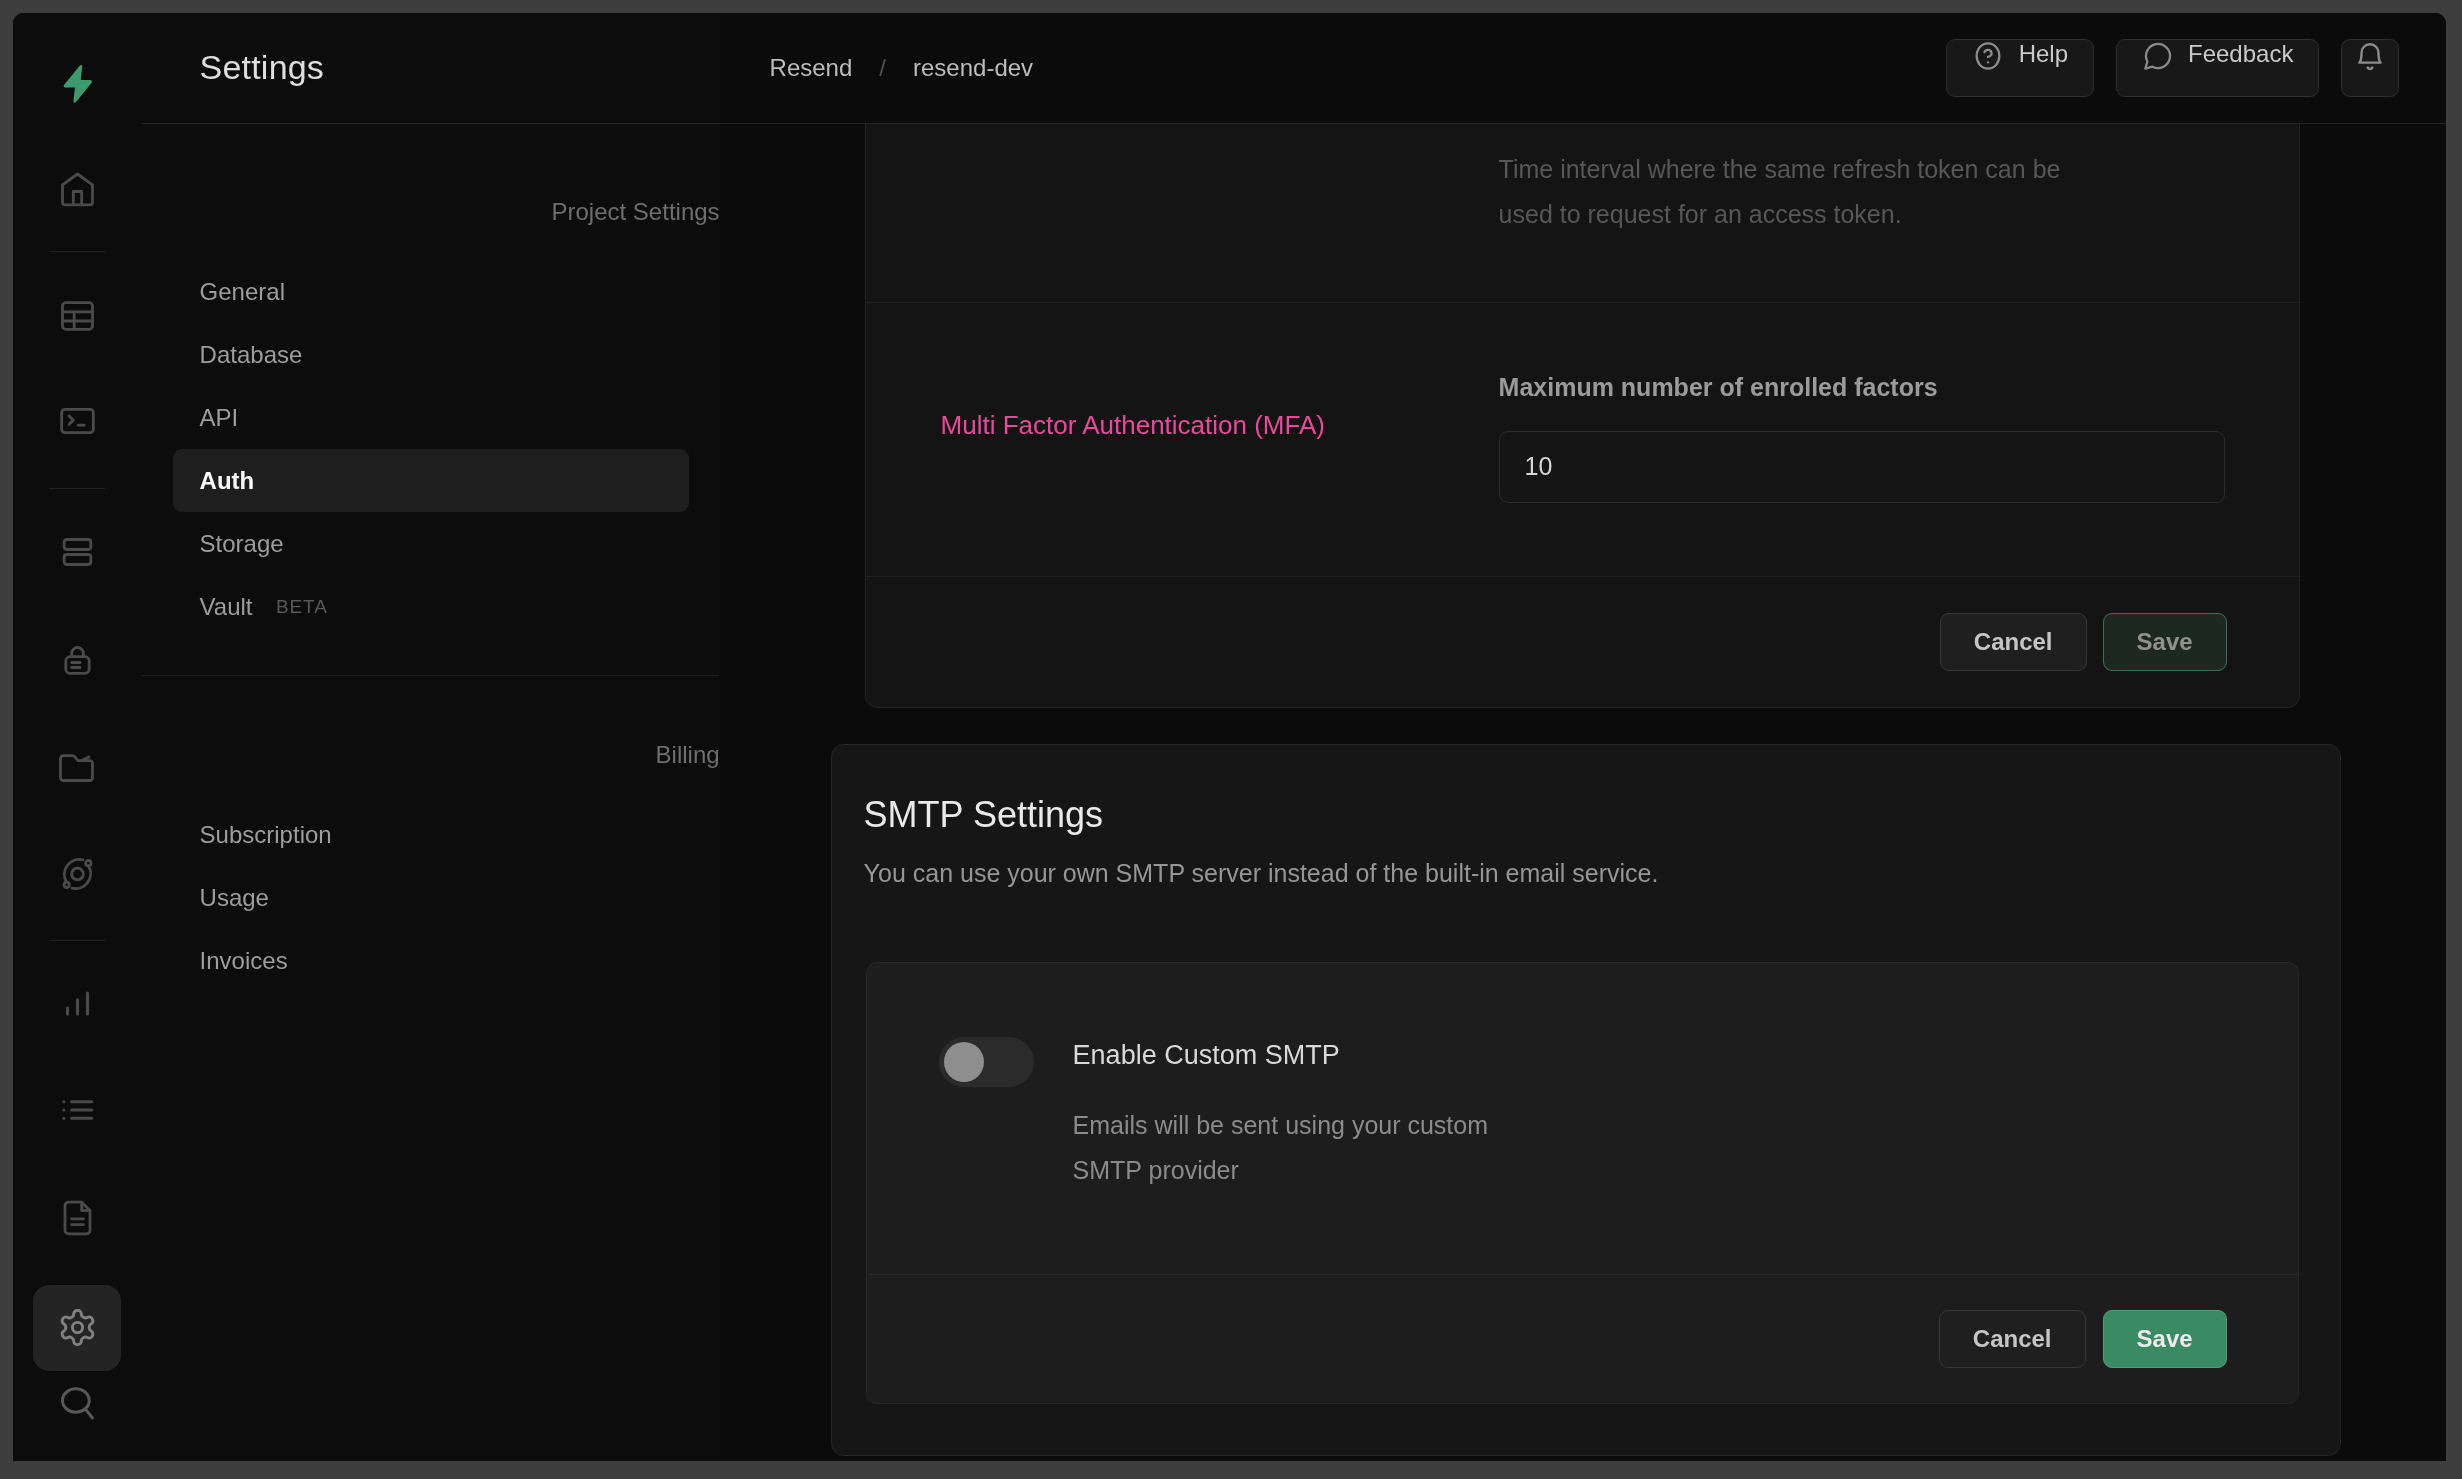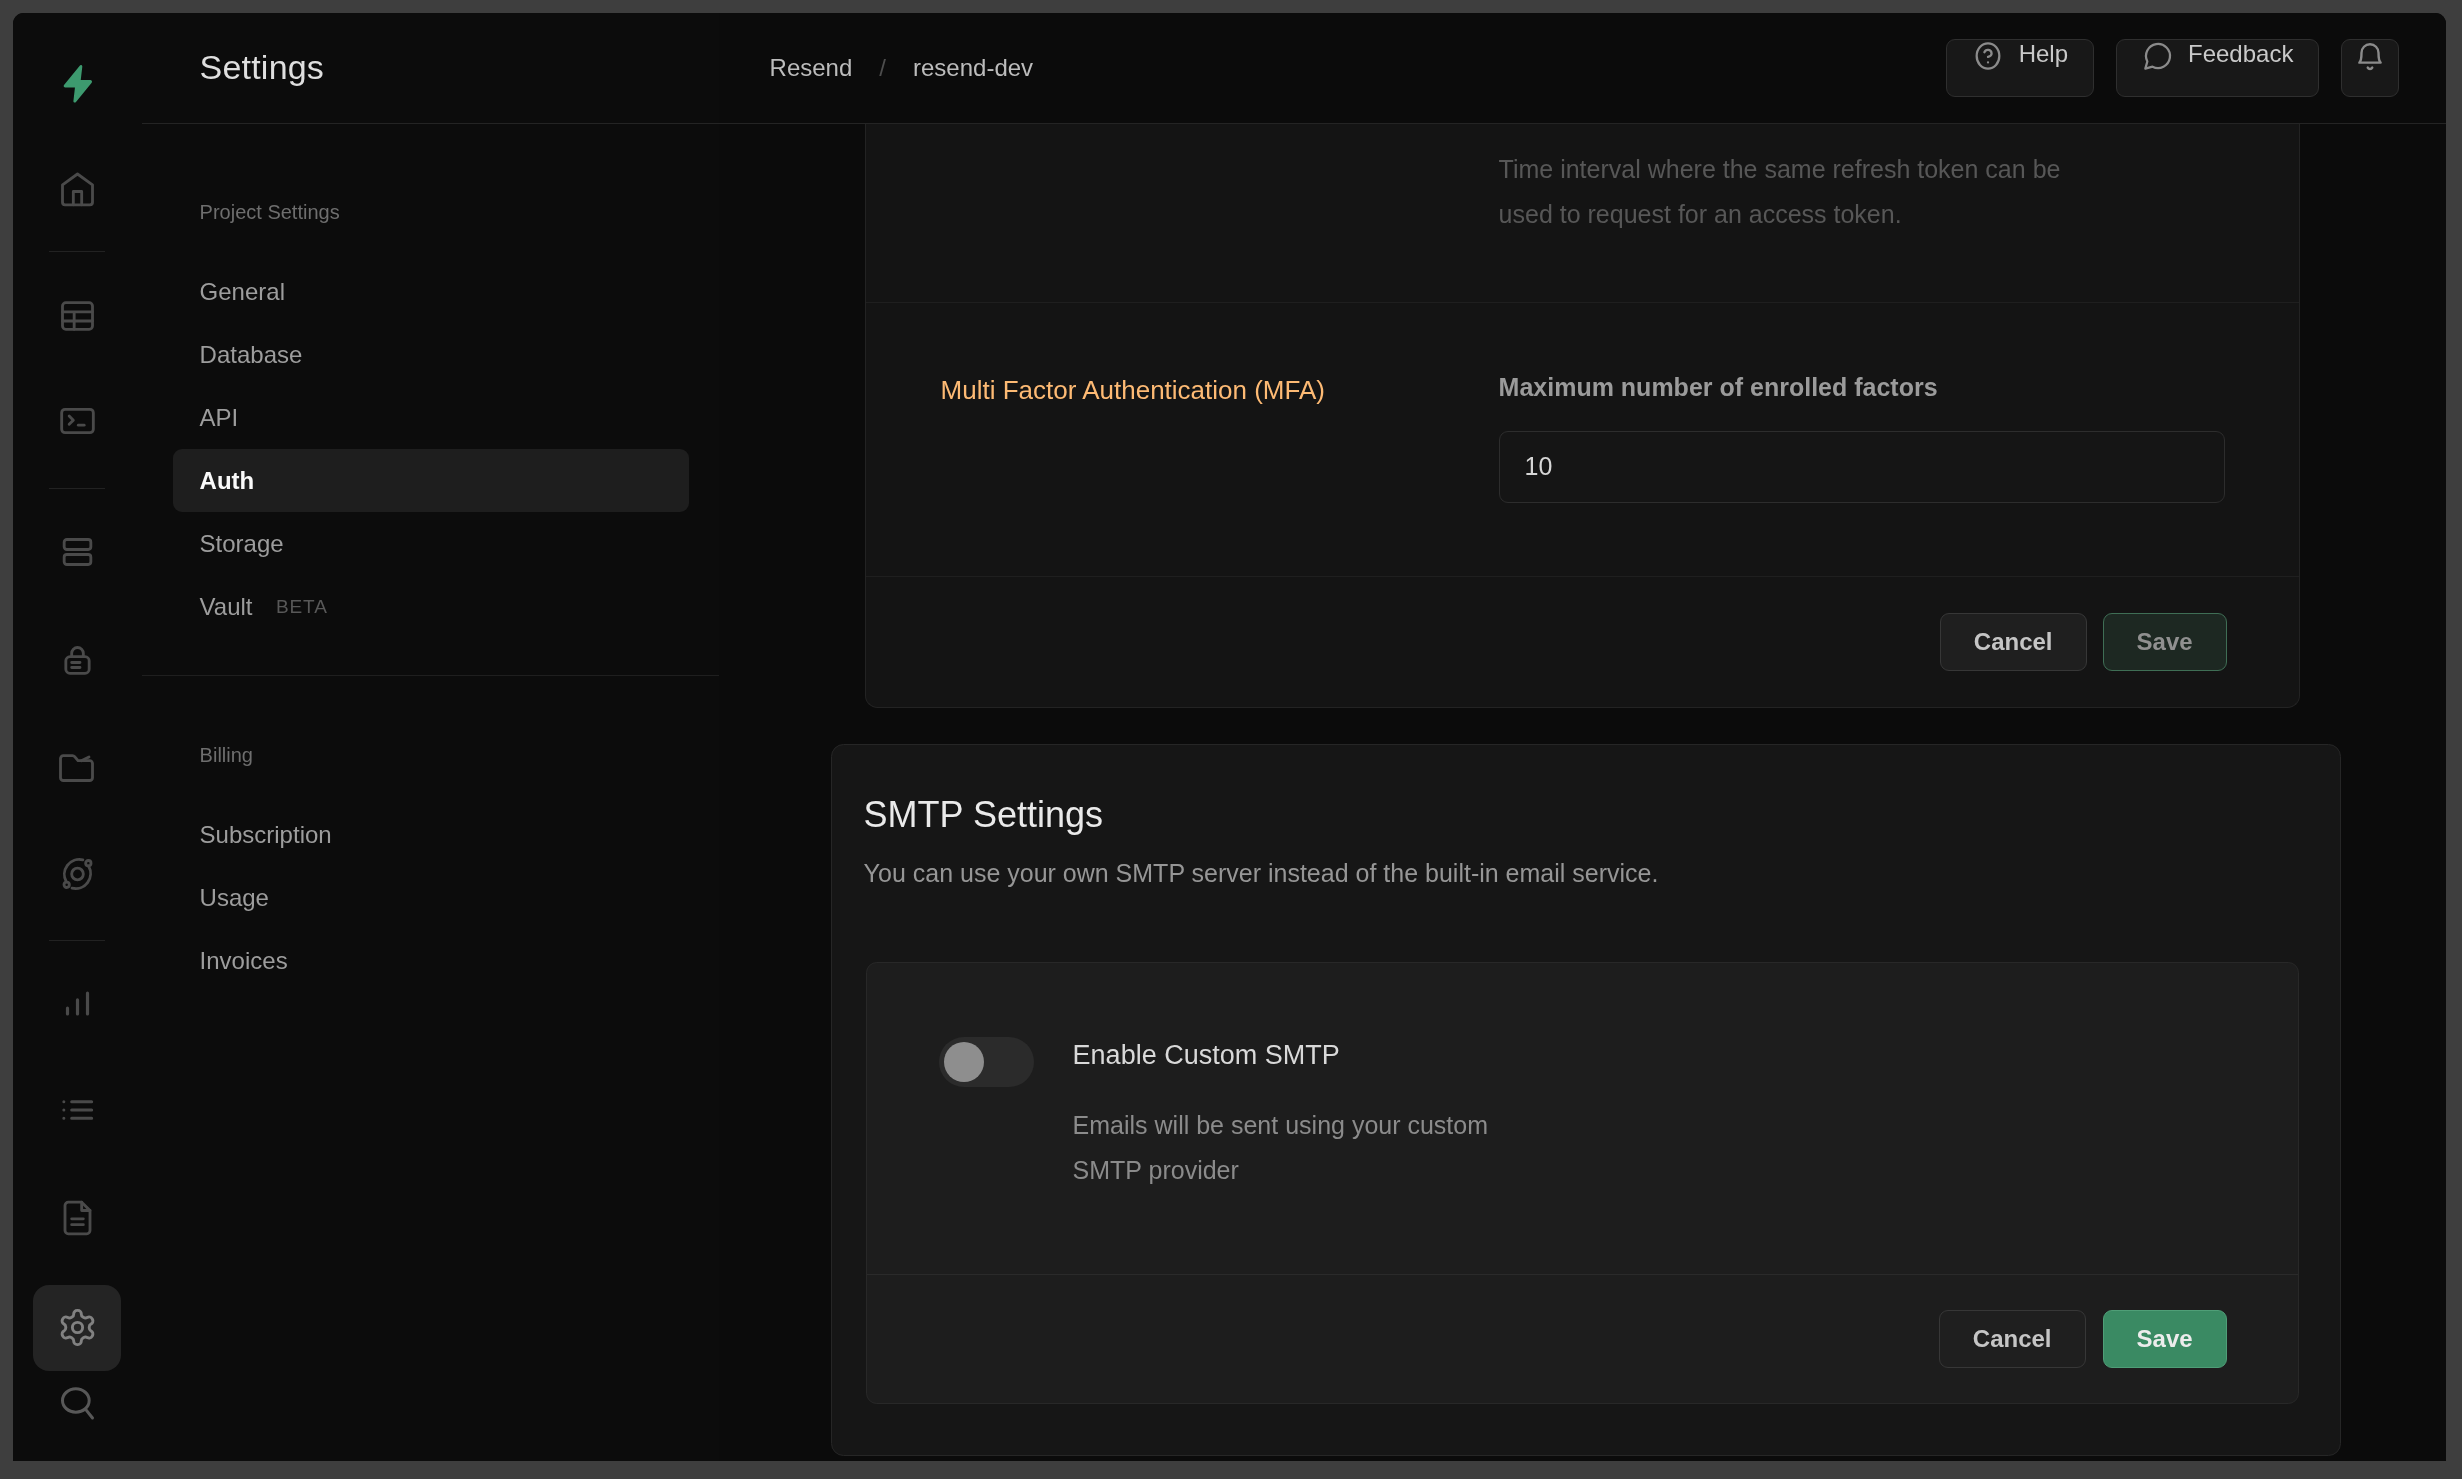--- a/index.html
+++ b/index.html
@@ -33,21 +33,21 @@
   svg{display:block;}
   
   .sidebar{
     position:absolute;left:129px;top:0;bottom:0;width:578px;
     border-right:0.9px solid #242424;background:#0c0c0c;
   }
   .sidebar-header{
     height:111px;border-bottom:0.9px solid #242424;display:flex;align-items:center;padding-left:58px;box-sizing:border-box;
   }
   .sidebar-header h1{margin:0;font-size:34px;font-weight:400;color:#dfdfdf;letter-spacing:0.2px;}
-  .menu-heading{margin-top:61px;height:54px;line-height:54px;padding-left:58px;font-size:20px;color:#6e6e6e;}
+  .menu-heading{margin-top:61px;height:54px;line-height:54px;padding-left:58px;font-size:24px;color:#6e6e6e;text-align:right;}
   .menu-heading.billing{margin-top:52px;}
   .menu-items{margin-top:21.6px;padding:0 31px;}
   .menu-item{
     height:63px;display:flex;align-items:center;padding-left:27px;border-radius:9px;
     font-size:24px;color:#9d9d9d;cursor:pointer;box-sizing:border-box;
   }
   .menu-item.active{background:#1e1e1e;color:#fafafa;font-weight:700;}
   .badge-beta{margin-left:23.4px;font-size:19px;color:#585858;letter-spacing:0.9px;}
   .sidebar-divider{margin-top:37px;height:0.9px;background:#1f1f1f;}
   
@@ -69,21 +69,21 @@
   .main-body{position:absolute;left:0;right:0;top:111px;bottom:0;background:#0b0b0b;}
   
   .auth-card{
     position:absolute;left:146px;top:0;width:1435px;height:584px;box-sizing:border-box;
     background:#141414;border:0.9px solid #232323;border-top:none;border-radius:0 0 12.6px 12.6px;
   }
   .auth-desc-row{height:179px;box-sizing:border-box;padding:23.4px 81px 0 633px;border-bottom:0.9px solid #1f1f1f;}
   .auth-desc-row .desc{font-size:25px;line-height:45px;color:#575757;}
   .mfa-row{height:274px;box-sizing:border-box;display:flex;border-bottom:0.9px solid #1f1f1f;}
   .mfa-left{width:633px;box-sizing:border-box;padding:72px 36px 0 75px;}
-  .mfa-label{font-size:26px;color:#fdba74;}
+  .mfa-label{font-size:26px;color:#ec4899;margin-top:35px;}
   .mfa-right{flex:1;box-sizing:border-box;padding:70px 74px 0 0;}
   .field-label{font-size:25px;color:#9b9b9b;font-weight:bold;}
   .text-input{
     margin-top:29px;width:100%;height:72px;box-sizing:border-box;border-radius:9px;
     background:#151515;border:0.9px solid #2d2d2d;color:#d6d6d6;font-size:25px;
     padding:0 25px;font-family:"Liberation Sans",sans-serif;outline:none;
   }
   .card-footer{height:131px;display:flex;align-items:center;justify-content:flex-end;gap:16px;padding-right:72px;box-sizing:border-box;}
   .btn{
     height:58px;border-radius:9px;display:flex;align-items:center;justify-content:center;

